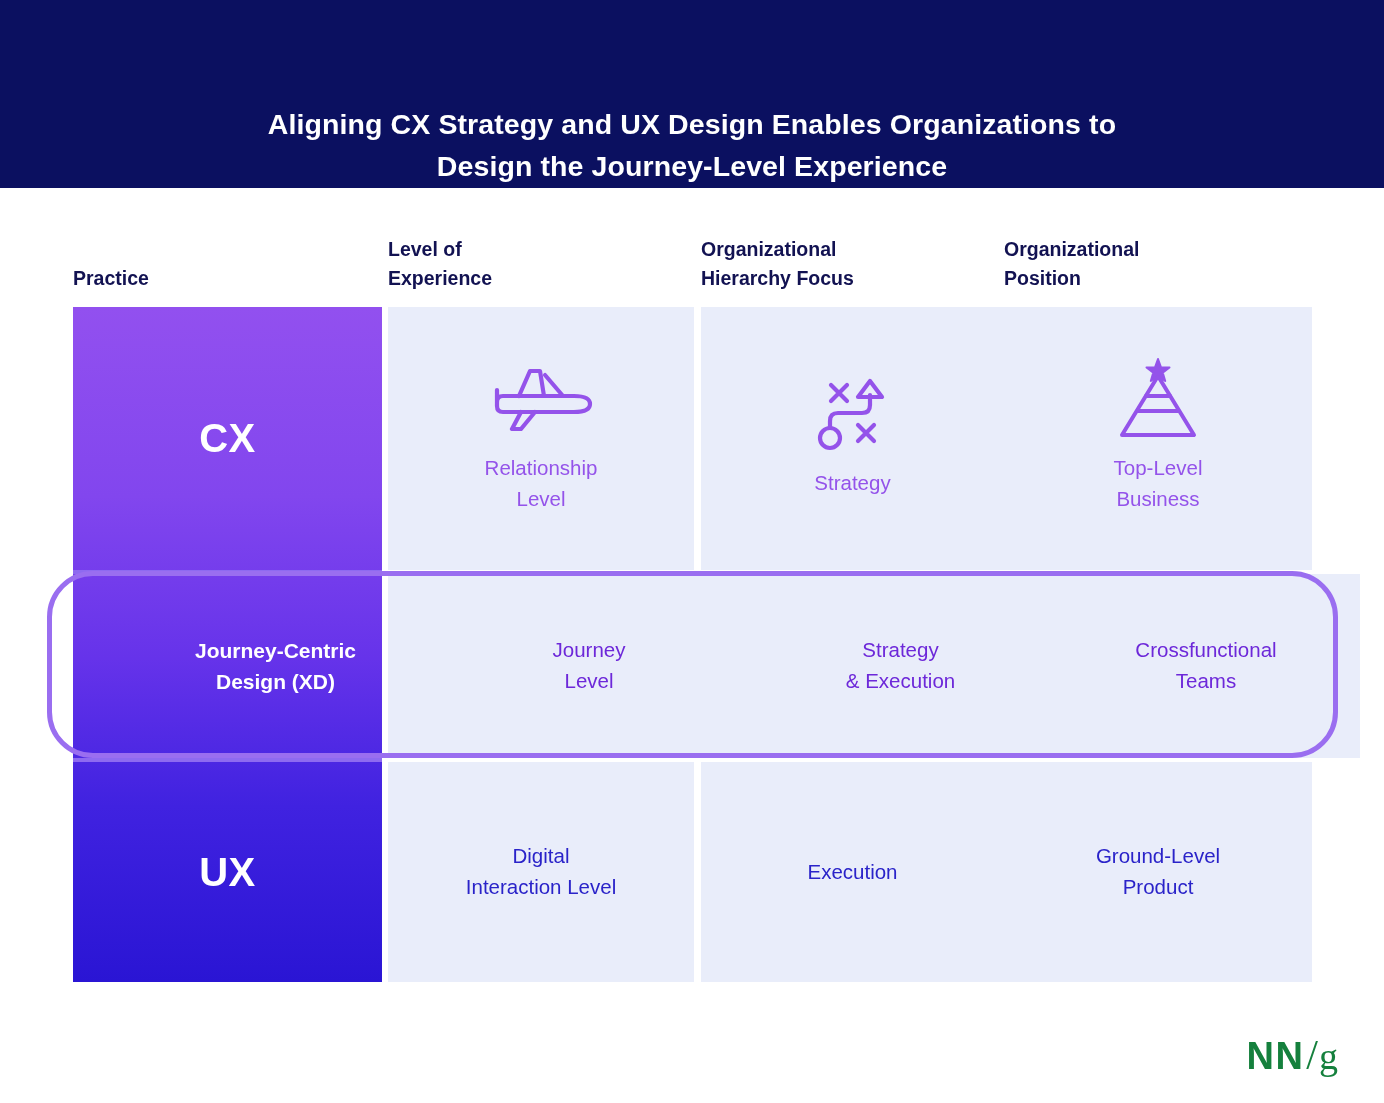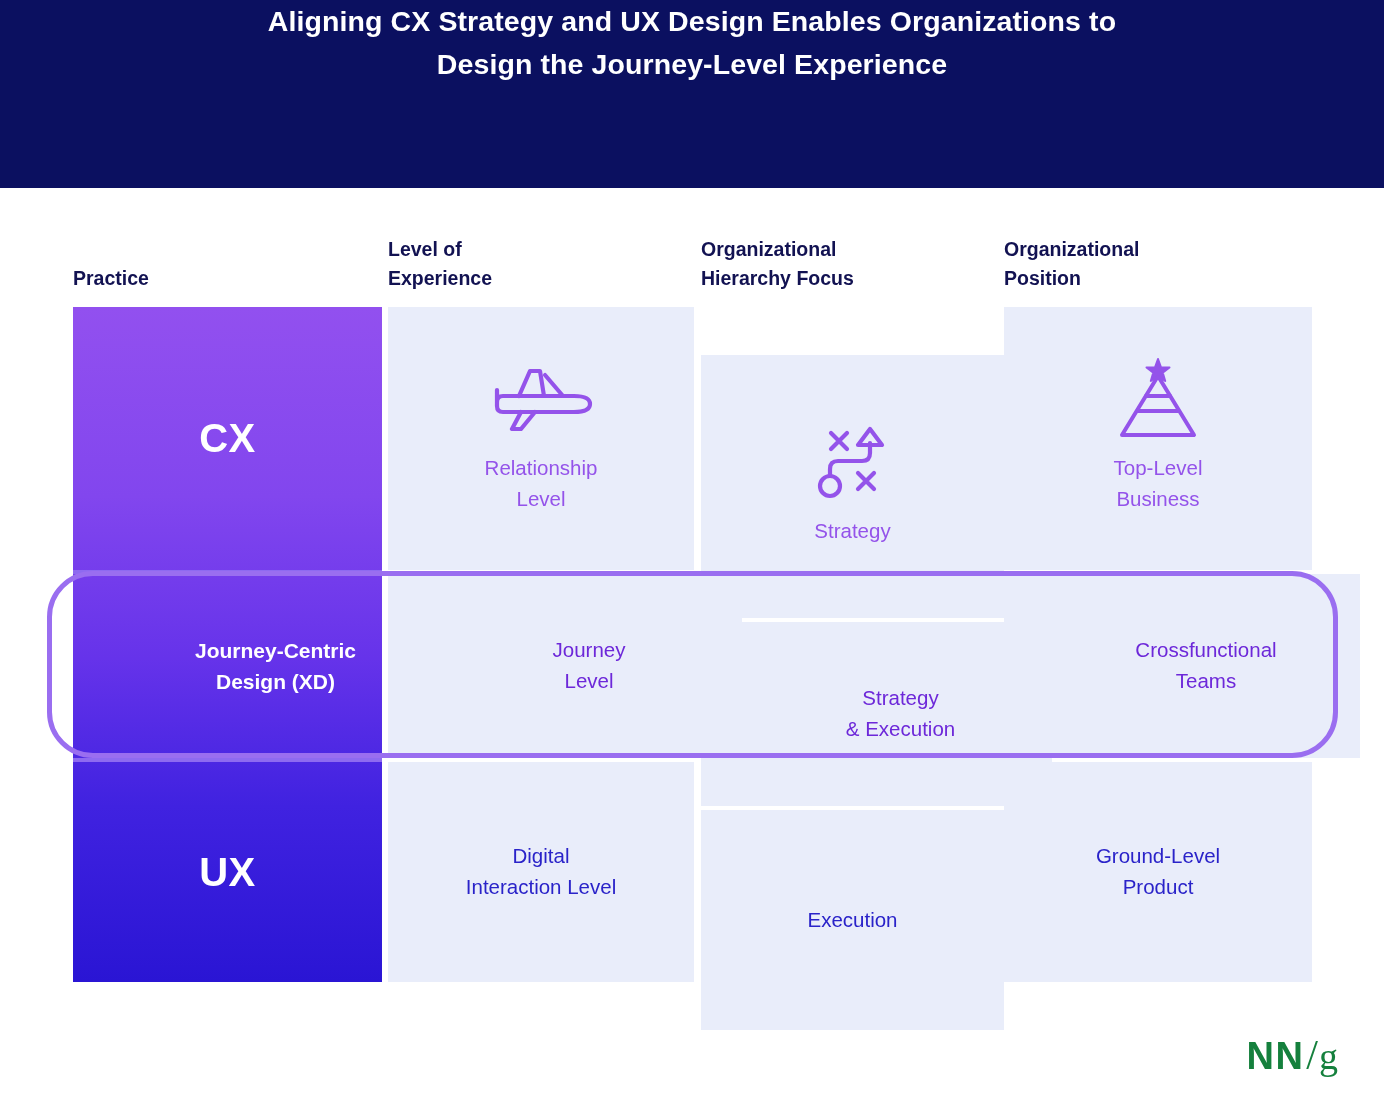--- a/index.html
+++ b/index.html
@@ -17,21 +17,21 @@
 
   
   .banner {
     position: absolute;
     left: 0;
     top: 0;
     width: 1384px;
     height: 188px;
     background: #0b1060;
     display: flex;
-    align-items: flex-start;
+    align-items: flex-end;
     justify-content: center;
   }
   .banner-title {
     color: #ffffff;
     font-size: 28.5px;
     font-weight: 600;
     line-height: 1.5;
     text-align: center;
     letter-spacing: 0.1px;
     max-width: 1000px;
@@ -134,21 +134,21 @@
   .cell .icon-wrap {
     height: 70px;
     margin-bottom: 20px;
     display: flex;
     align-items: center;
     justify-content: center;
   }
 
   
   .c1 { left: 315px; width: 306px; }
-  .c2 { left: 628px; width: 303px; margin-top: 48px; }
+  .c2 { left: 628px; width: 303px; }
   .c3 { left: 931px; width: 308px; }
   
   .r0 { top: 0px;   height: 263px; }
   .r1 { top: 267px; height: 184px; padding-left: 48px; }
   .r2 { top: 455px; height: 220px; }
 
   
   .highlight {
     position: absolute;
     left: 47px;

